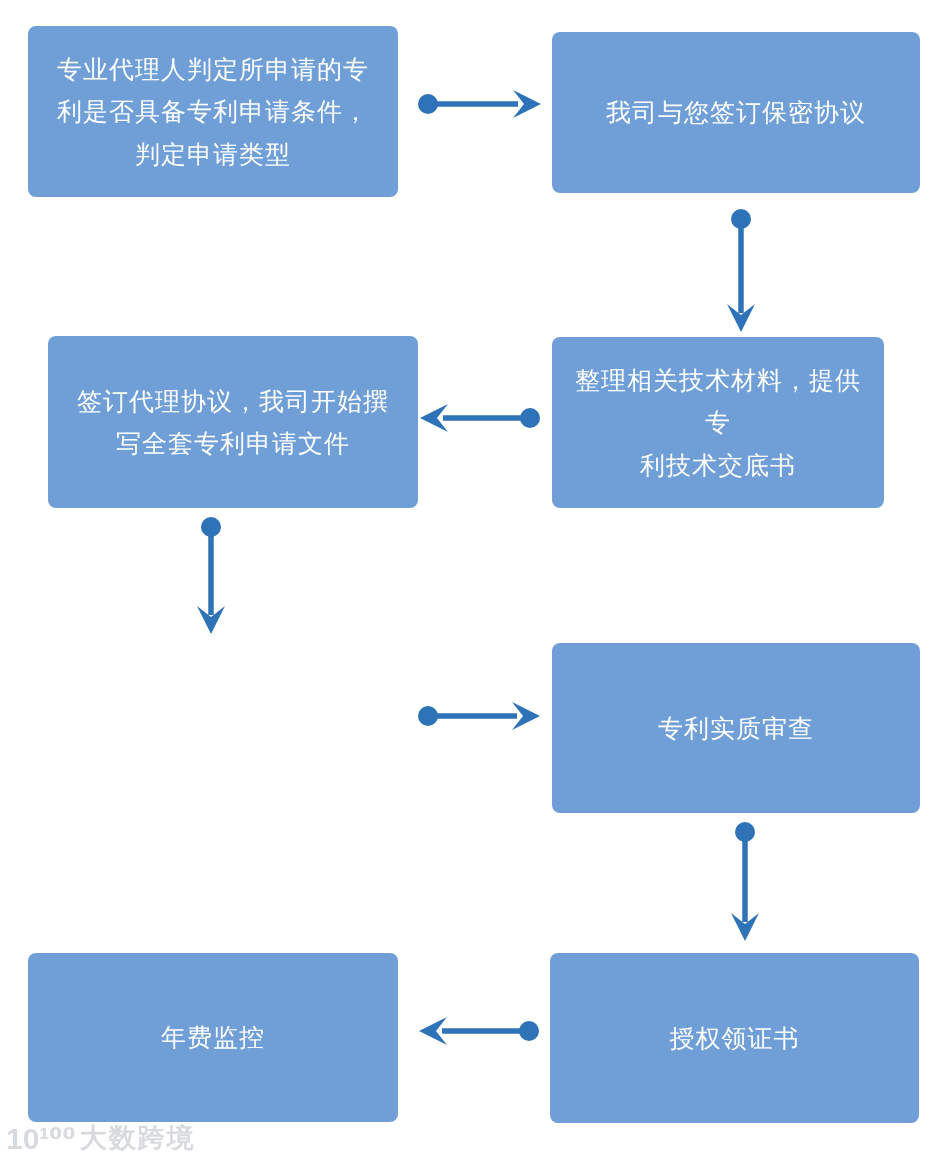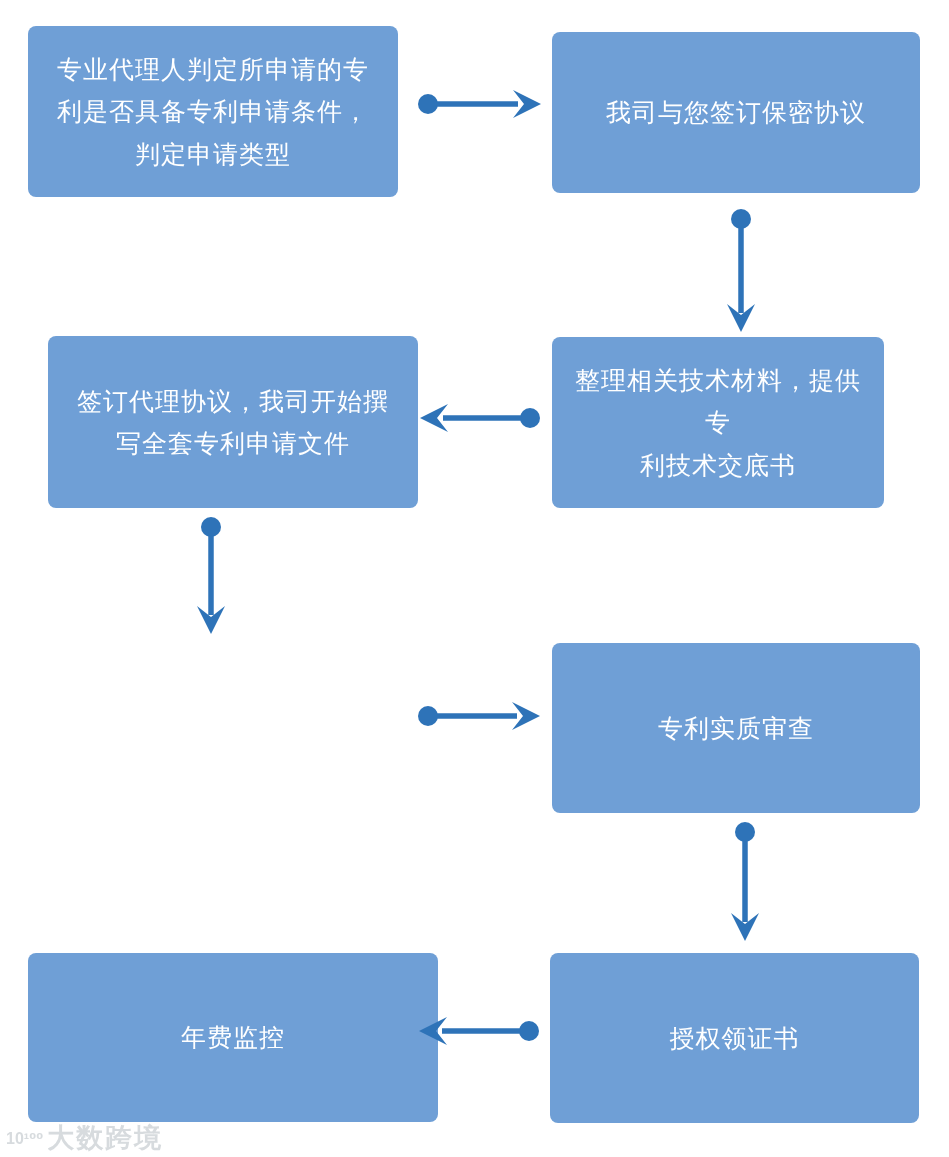--- a/index.html
+++ b/index.html
@@ -55,21 +55,21 @@
     left: 6px;
     top: 1120px;
     display: flex;
     align-items: center;
     gap: 4px;
     color: var(--watermark, #d7dbde);
     font-weight: bold;
     user-select: none;
   }
   .watermark .wm-logo {
-    font-size: 16px;
+    font-size: 30px;
     letter-spacing: 0;
   }
   .watermark .wm-text {
     font-size: 27px;
     letter-spacing: 2px;
   }
 </style>
 </head>
 <body>
 
@@ -83,21 +83,21 @@
 
   <div class="node" style="left:28px; top:336px; width:370px; height:172px;margin-left:20px;">签订代理协议，我司开始撰
 写全套专利申请文件</div>
 
   <div class="node" style="left:552px; top:337px; width:332px; height:171px;">整理相关技术材料，提供专
 利技术交底书</div>
 
 
   <div class="node" style="left:552px; top:643px; width:368px; height:170px;">专利实质审查</div>
 
-  <div class="node" style="left:28px; top:953px; width:410px; height:169px;">年费监控</div>
+  <div class="node" style="left:28px; top:953px; width:370px; height:169px;">年费监控</div>
 
   <div class="node" style="left:550px; top:953px; width:369px; height:170px;text-align:right;">授权领证书</div>
 
   <svg class="connector-layer" viewBox="0 0 949 1157">
 
     <g>
       <circle class="dot" cx="428" cy="104" r="10"></circle>
       <line class="shaft" x1="436" y1="104" x2="518" y2="104"></line>
       <path class="head" d="M541 104 L513 90 L524 104 L513 118 Z"></path>
     </g>

